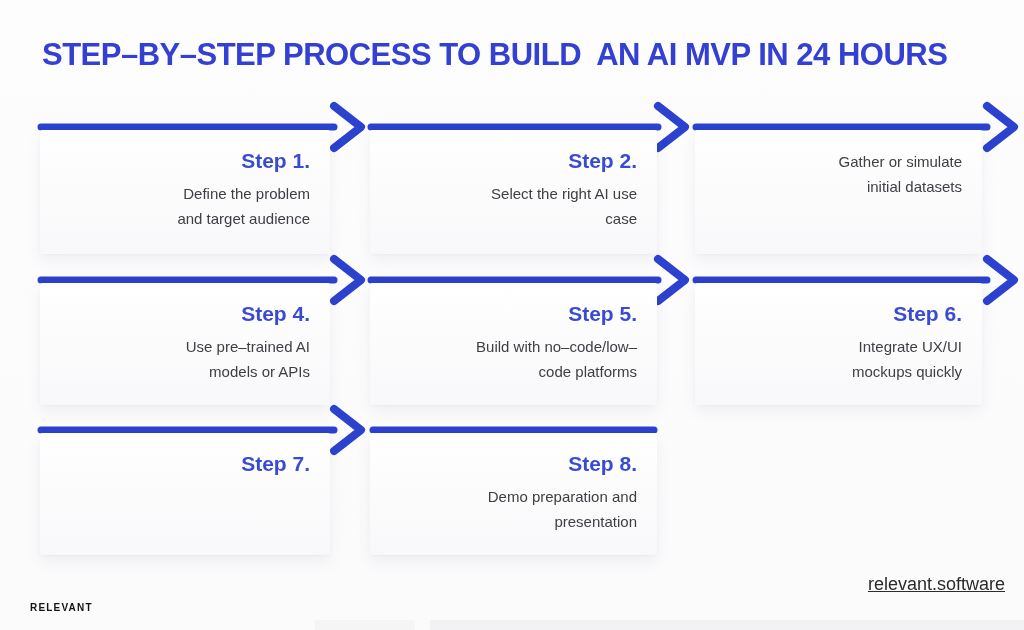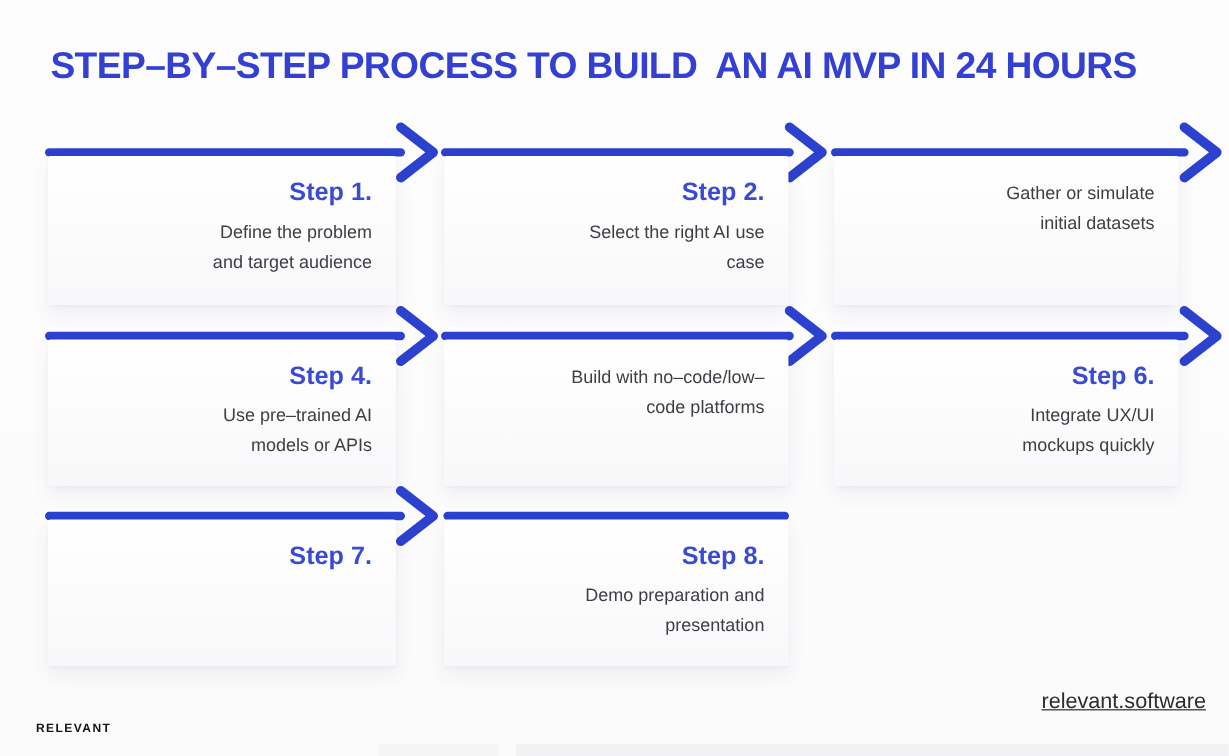--- a/index.html
+++ b/index.html
@@ -143,20 +143,21 @@
 models or APIs</div>
     </div>
   </div>
 
   <div class="cell c2 r2">
     <svg class="arrow-svg" width="326" height="56" viewBox="0 0 326 56">
       <line x1="1" y1="28" x2="288" y2="28" stroke="#2c41cd" stroke-width="7" stroke-linecap="round"></line>
       <polyline points="288,7 315,28 288,49" fill="none" stroke="#2c41cd" stroke-width="8" stroke-linecap="round" stroke-linejoin="round"></polyline>
     </svg>
     <div class="card">
+      <div class="step-label">Step 5.</div>
       <div class="step-desc">Build with no–code/low–
 code platforms</div>
     </div>
   </div>
 
   <div class="cell c3 r2">
     <svg class="arrow-svg" width="326" height="56" viewBox="0 0 326 56">
       <line x1="1" y1="28" x2="292" y2="28" stroke="#2c41cd" stroke-width="7" stroke-linecap="round"></line>
       <polyline points="292,7 319,28 292,49" fill="none" stroke="#2c41cd" stroke-width="8" stroke-linecap="round" stroke-linejoin="round"></polyline>
     </svg>

